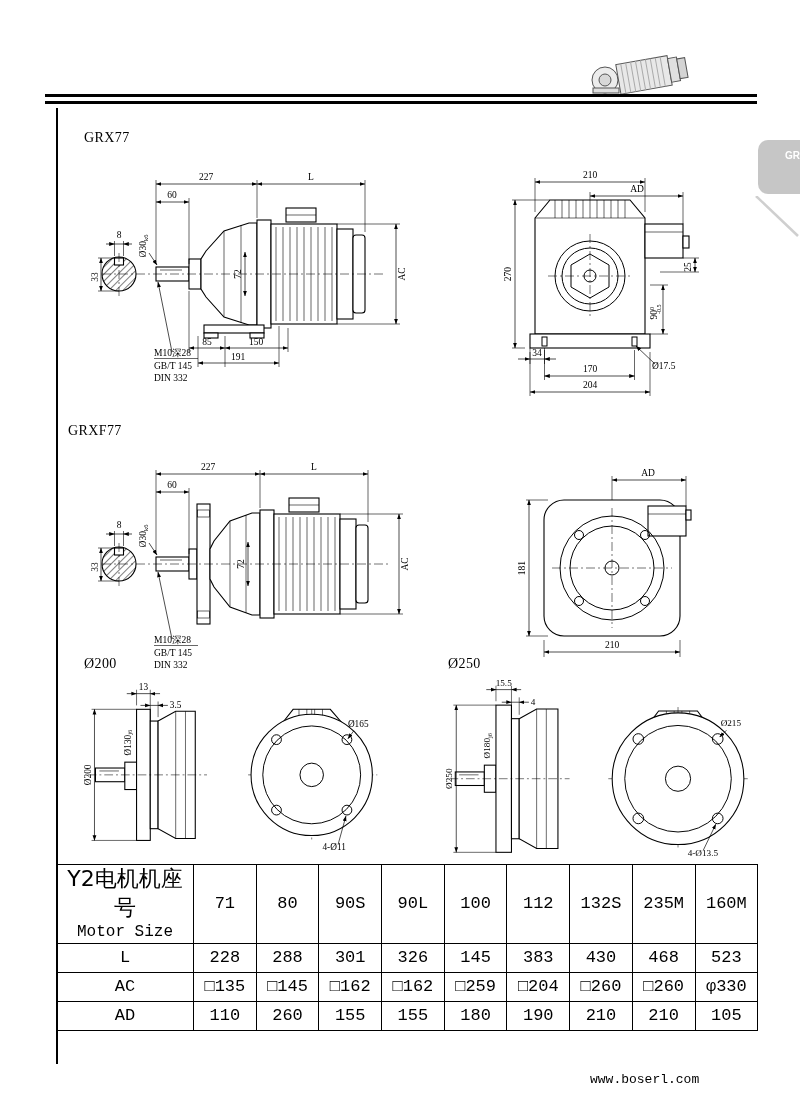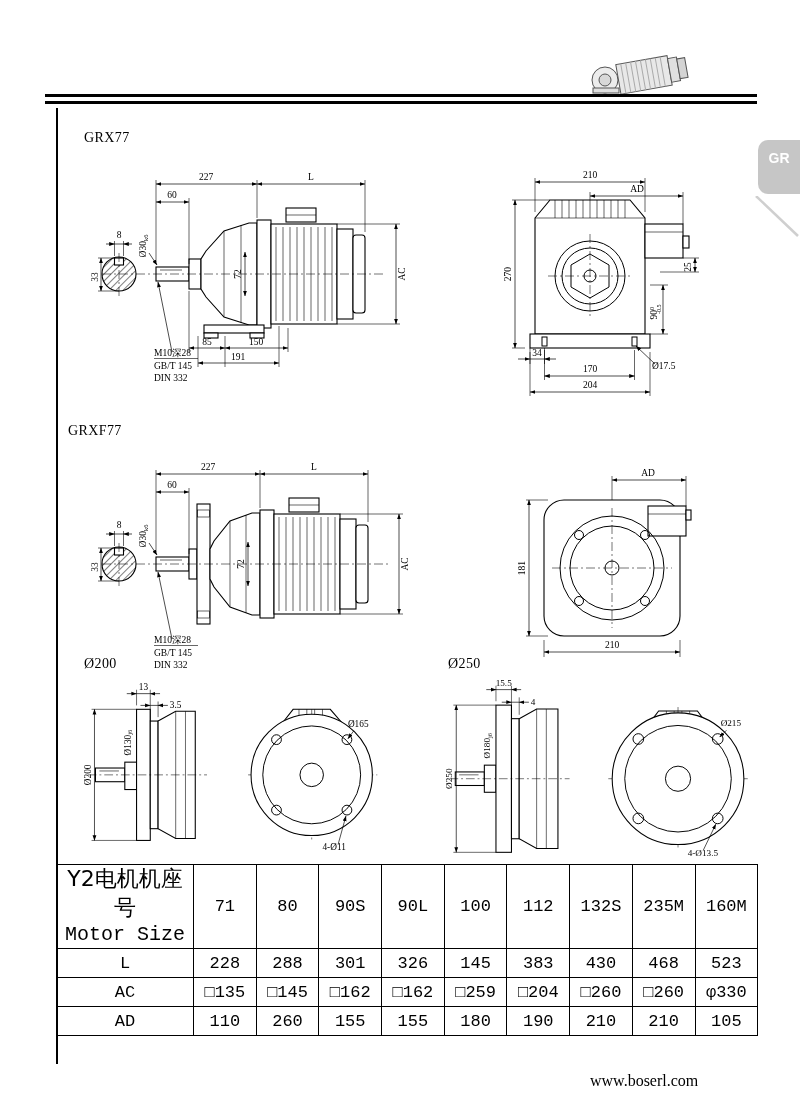--- a/index.html
+++ b/index.html
@@ -4,41 +4,41 @@
 <style>
   html,body{margin:0;padding:0;background:#fff}
   #page{position:relative;width:800px;height:1108px;background:#fff;overflow:hidden;
         font-family:"Liberation Serif",serif;color:#000}
   .abs{position:absolute}
   .rule{position:absolute;left:45px;width:712px;height:3px;background:#000}
   .vline{position:absolute;left:56px;top:108px;width:2px;height:956px;background:#000}
   .h1{position:absolute;font-size:14px;letter-spacing:.4px;font-family:"Liberation Serif",serif}
   .tab{position:absolute;right:0;top:140px;width:42px;height:54px;background:#c6c6c6;
        border-radius:10px 0 0 10px;color:#fff;font-family:"Liberation Sans",sans-serif;
-       font-weight:bold;font-size:14px;text-align:center;padding-top:10px;box-sizing:border-box}
-  .footer{position:absolute;left:590px;top:1072px;font-family:Liberation Serif, serif;font-size:16px}
+       font-weight:bold;font-size:10px;text-align:right;padding-top:10px;box-sizing:border-box}
+  .footer{position:absolute;left:590px;top:1072px;font-family:Liberation Mono, monospace;font-size:13px}
   
   svg text{font-size:9.5px;fill:#000;font-family:"Liberation Serif",serif}
   .out{fill:#fff;stroke:#000;stroke-width:1.1}
   .outH{fill:url(#hatch);stroke:#000;stroke-width:1.1}
   .out2{fill:none;stroke:#000;stroke-width:1}
   .thin{fill:none;stroke:#000;stroke-width:.6}
   .dim{fill:none;stroke:#000;stroke-width:.7}
   .ext{fill:none;stroke:#000;stroke-width:.6}
   .cl{fill:none;stroke:#000;stroke-width:.55;stroke-dasharray:9 3 2 3}
   
   table.mt{position:absolute;left:56px;top:864px;width:701px;border-collapse:collapse;
            table-layout:fixed;font-family:"Liberation Mono","DejaVu Sans Mono",monospace}
   table.mt th,table.mt td{border:1.8px solid #000;text-align:center;padding:0;font-weight:normal}
   table.mt th{font-size:17px}
   table.mt td{font-size:17px}
   tr.hdr{height:48px} tr.data{height:29px}
   .hcell{text-align:left;padding-left:5px;line-height:1.3}
   .hcell .cjk{font-size:22px;font-family:"DejaVu Sans",sans-serif}
-  .hcell .en{font-size:20px}
+  .hcell .en{font-size:16px}
 </style>
 </head>
 <body>
 
 <div id="page">
 
   <svg width="0" height="0" style="position:absolute" aria-hidden="true">
     <defs>
       <marker id="aE" viewBox="0 0 10 10" refX="9.5" refY="5" markerWidth="8" markerHeight="8" orient="auto">
         <path d="M0,1.5L10,5L0,8.5z"></path>

